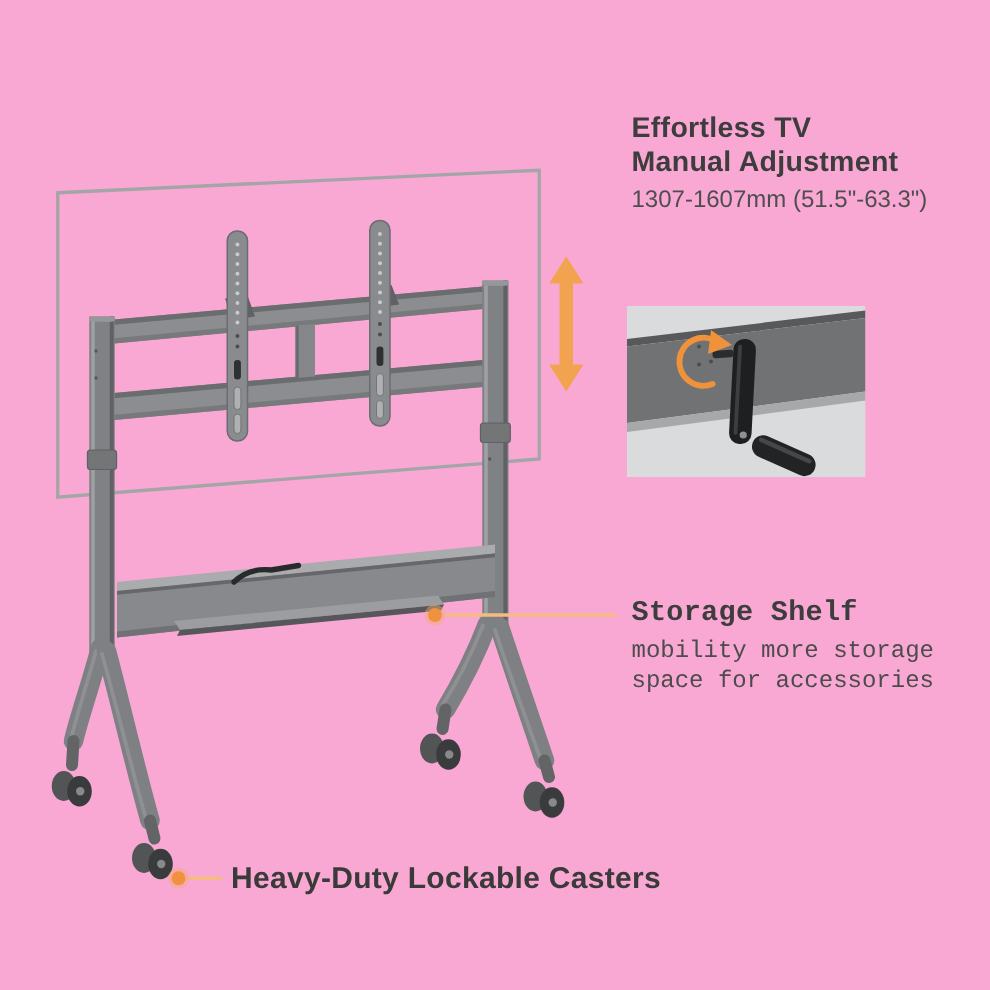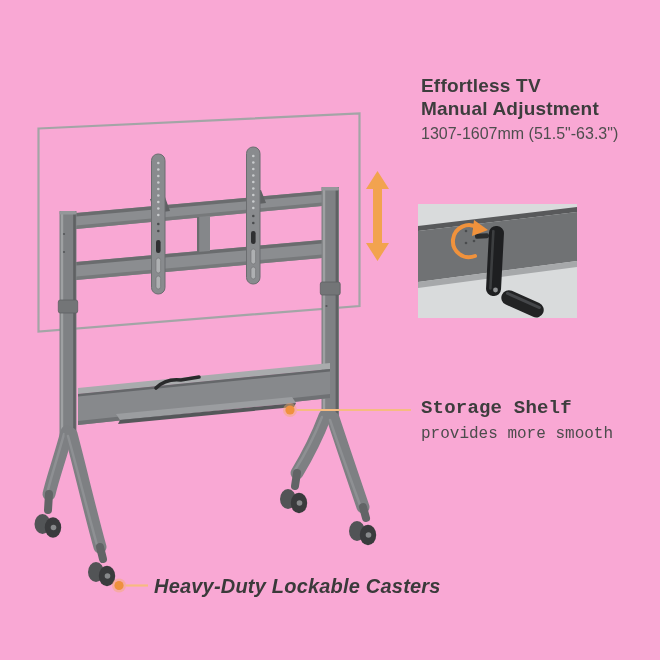--- a/index.html
+++ b/index.html
@@ -3,21 +3,21 @@
 <meta charset="utf-8">
 <style>
   html,body{margin:0;padding:0;background:#ffffff;}
   .stage{
     position:relative;width:660px;height:660px;background:#f9a8d4;overflow:hidden;
     font-family:"Liberation Sans",sans-serif;
   }
   .art{position:absolute;left:0;top:0;width:660px;height:660px;}
   .callout{position:absolute;white-space:nowrap;}
   .c-title{font-size:19px;line-height:23px;font-weight:700;color:#3d3d3d;letter-spacing:.2px;}
-  .c-title-lg{font-size:20px;line-height:24px;font-weight:700;color:#3a3a3a;letter-spacing:.2px;font-style:italic;}
+  .c-title-lg{font-size:20px;line-height:24px;font-weight:700;color:#3a3a3a;letter-spacing:.2px;}
   .c-sub{font-size:16px;line-height:20px;color:#4e4e4e;margin-top:4px;}
   .c-body{font-size:16px;line-height:19.5px;color:#4c4c4c;margin-top:5px;}
   .c-body-tight{font-size:15.5px;line-height:19px;color:#4c4c4c;margin-top:2px;}
   #c-height{left:421px;top:74px;}
   #c-manual{left:421px;top:176px;}
   #inset{position:absolute;left:418px;top:204px;width:159px;height:114px;}
   #c-shelf{left:421px;top:397px;font-family:Liberation Mono, monospace;}
   #c-casters{left:154px;top:574px;}
 </style>
 </head>
@@ -195,21 +195,22 @@
     </g>
     <g>
       <path d="M 57,52 A 16,16 0 1 1 60,24" fill="none" stroke="#F0923C" stroke-width="4" stroke-linecap="round"></path>
       <polygon points="56,16 70,26 54,32" fill="#F0923C"></polygon>
     </g>
   </svg>
 
   <div class="callout" id="c-shelf">
     <div class="c-title">Storage Shelf</div>
     <div class="c-body">
-      <div>provides more smooth</div>
+      <div>mobility more storage</div>
+      <div>space for accessories</div>
     </div>
   </div>
 
   <div class="callout" id="c-casters">
     <div class="c-title-lg">Heavy-Duty Lockable Casters</div>
   </div>
 
 </div>
 
 </body></html>

